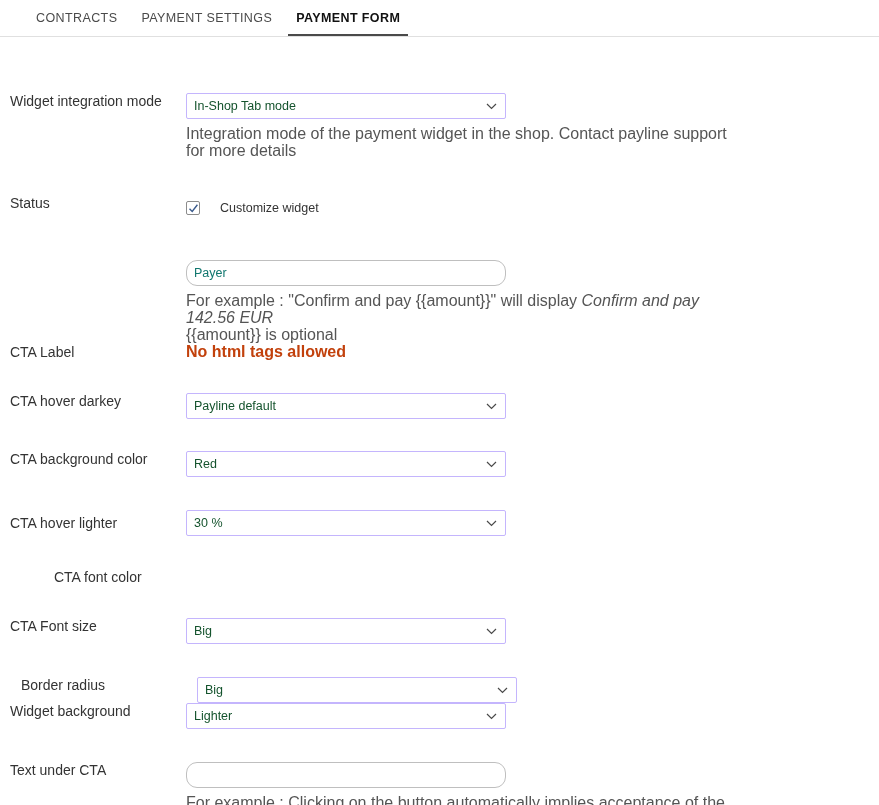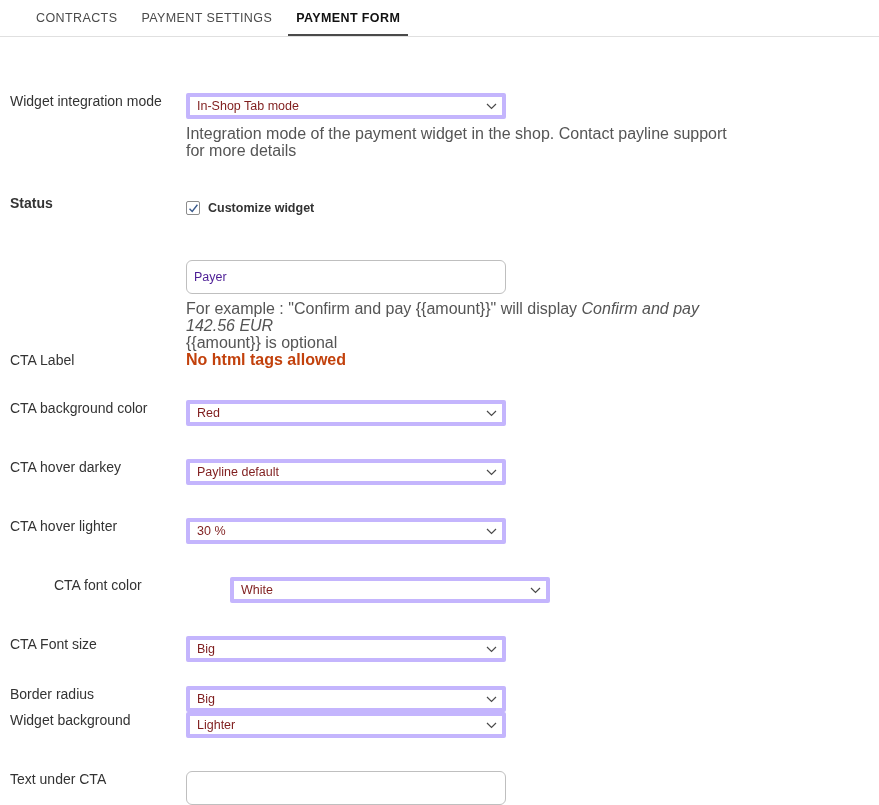--- a/index.html
+++ b/index.html
@@ -70,26 +70,26 @@
   }
   .field {
     flex: 1 1 auto;
     min-width: 0;
   }
 
   select.ctrl {
     width: 320px;
     height: 26px;
     box-sizing: border-box;
-    border: 4px solid #c4b5fd;
+    border: 1px solid #c4b5fd;
     border-radius: 2px;
     background: #ffffff;
     font-family: "Liberation Sans", sans-serif;
     font-size: 12.5px;
-    color: #7f1d1d;
+    color: #14532d;
     padding: 0 24px 0 7px;
     -webkit-appearance: none;
     appearance: none;
     outline: none;
   }
   .selwrap {
     position: relative;
     width: 320px;
   }
   .selwrap .chev {
@@ -101,44 +101,44 @@
     align-items: center;
     pointer-events: none;
   }
   .chev svg { display: block; }
 
   input.ctrl {
     width: 320px;
     height: 26px;
     box-sizing: border-box;
     border: 1px solid #bfbfbf;
-    border-radius: 6px;
+    border-radius: 11px;
     background: #ffffff;
     font-family: "Liberation Sans", sans-serif;
     font-size: 12.5px;
-    color: #4c1d95;
-    padding: 16px 7px;
+    color: #0f766e;
+    padding: 8px 7px;
     outline: none;
   }
 
   .hint {
     font-size: 16px;
     color: #555555;
     line-height: 17px;
     margin-top: 6px;
     max-width: 560px;
   }
   .hint .em { font-style: italic; }
   .hint .strong { font-weight: bold; color: #c2410c; }
 
   
   .checkline {
     display: flex;
     align-items: center;
-    gap: 8px;
+    gap: 20px;
     height: 26px;
   }
   .checkbox {
     width: 14px;
     height: 14px;
     border: 1px solid #8c8c8c;
     border-radius: 2px;
     background: #ffffff;
     position: relative;
     box-sizing: border-box;
@@ -181,21 +181,21 @@
         <span class="chev">
           <svg width="11" height="7" viewBox="0 0 11 7">
               <polyline points="1,1 5.5,5.5 10,1" fill="none" stroke="#4a4a4a" stroke-width="1.2"></polyline>
             </svg>
         </span>
       </div>
       <div class="hint">Integration mode of the payment widget in the shop. Contact payline support for more details</div>
     </div>
   </div>
 
-  <div class="row" style="margin-top:36px;font-weight:bold;">
+  <div class="row" style="margin-top:36px;">
     <div class="label">Status</div>
     <div class="field">
       <div class="checkline">
         <span class="checkbox">
           <svg width="11" height="11" viewBox="0 0 11 11">
               <polyline points="1.5,5.8 4.2,8.4 9.4,1.8" fill="none" stroke="#3a5a8c" stroke-width="1.4"></polyline>
             </svg>
         </span>
         <span class="checklabel">Customize widget</span>
       </div>
@@ -207,101 +207,89 @@
     <div class="field">
       <input class="ctrl" type="text" value="Payer" style="">
       <div class="hint">
         <span>For example : "Confirm and pay {{amount}}" will display </span><span class="em">Confirm and pay 142.56 EUR</span><br>
         <span>{{amount}} is optional</span><br>
         <span class="strong">No html tags allowed</span>
       </div>
     </div>
   </div>
 
+  <div class="row" style="margin-top:33px;">
+    <div class="label">CTA hover darkey</div>
+    <div class="field">
+      <div class="selwrap">
+        <select class="ctrl">
+          <option>Payline default</option>
+        </select>
+        <span class="chev">
+          <svg width="11" height="7" viewBox="0 0 11 7">
+              <polyline points="1,1 5.5,5.5 10,1" fill="none" stroke="#4a4a4a" stroke-width="1.2"></polyline>
+            </svg>
+        </span>
+      </div>
+    </div>
+  </div>
+
   <div class="row" style="margin-top:32px;">
     <div class="label">CTA background color</div>
     <div class="field">
       <div class="selwrap">
         <select class="ctrl">
           <option>Red</option>
         </select>
         <span class="chev">
           <svg width="11" height="7" viewBox="0 0 11 7">
               <polyline points="1,1 5.5,5.5 10,1" fill="none" stroke="#4a4a4a" stroke-width="1.2"></polyline>
             </svg>
         </span>
       </div>
     </div>
   </div>
 
-  <div class="row" style="margin-top:33px;">
-    <div class="label">CTA hover darkey</div>
-    <div class="field">
-      <div class="selwrap">
-        <select class="ctrl">
-          <option>Payline default</option>
-        </select>
-        <span class="chev">
-          <svg width="11" height="7" viewBox="0 0 11 7">
-              <polyline points="1,1 5.5,5.5 10,1" fill="none" stroke="#4a4a4a" stroke-width="1.2"></polyline>
-            </svg>
-        </span>
-      </div>
-    </div>
-  </div>
-
-  <div class="row" style="margin-top:33px;">
+  <div class="row" style="margin-top:33px;align-items:center;">
     <div class="label">CTA hover lighter</div>
     <div class="field">
       <div class="selwrap">
         <select class="ctrl">
           <option>30 %</option>
         </select>
         <span class="chev">
           <svg width="11" height="7" viewBox="0 0 11 7">
               <polyline points="1,1 5.5,5.5 10,1" fill="none" stroke="#4a4a4a" stroke-width="1.2"></polyline>
             </svg>
         </span>
       </div>
     </div>
   </div>
 
   <div class="row" style="margin-top:33px;padding-left:44px;">
     <div class="label">CTA font color</div>
-    <div class="field">
-      <div class="selwrap">
-        <select class="ctrl">
-          <option>White</option>
-        </select>
-        <span class="chev">
-          <svg width="11" height="7" viewBox="0 0 11 7">
-              <polyline points="1,1 5.5,5.5 10,1" fill="none" stroke="#4a4a4a" stroke-width="1.2"></polyline>
-            </svg>
-        </span>
-      </div>
-    </div>
   </div>
 
   <div class="row" style="margin-top:33px;">
     <div class="label">CTA Font size</div>
     <div class="field">
       <div class="selwrap">
         <select class="ctrl">
           <option>Big</option>
         </select>
         <span class="chev">
           <svg width="11" height="7" viewBox="0 0 11 7">
               <polyline points="1,1 5.5,5.5 10,1" fill="none" stroke="#4a4a4a" stroke-width="1.2"></polyline>
             </svg>
         </span>
       </div>
     </div>
   </div>
 
-  <div class="row" style="margin-top:24px;">
+  <div class="row" style="margin-top:33px;padding-left:11px;">
     <div class="label">Border radius</div>
     <div class="field">
       <div class="selwrap">
         <select class="ctrl">
           <option>Big</option>
         </select>
         <span class="chev">
           <svg width="11" height="7" viewBox="0 0 11 7">
               <polyline points="1,1 5.5,5.5 10,1" fill="none" stroke="#4a4a4a" stroke-width="1.2"></polyline>
             </svg>

